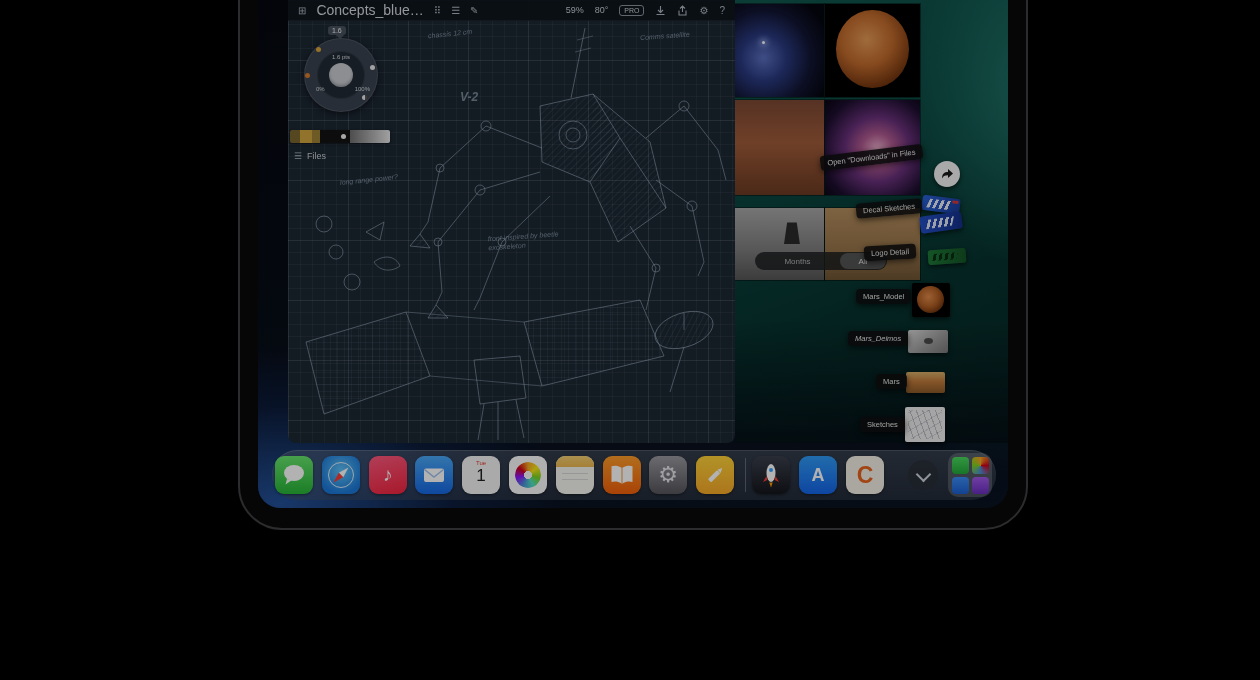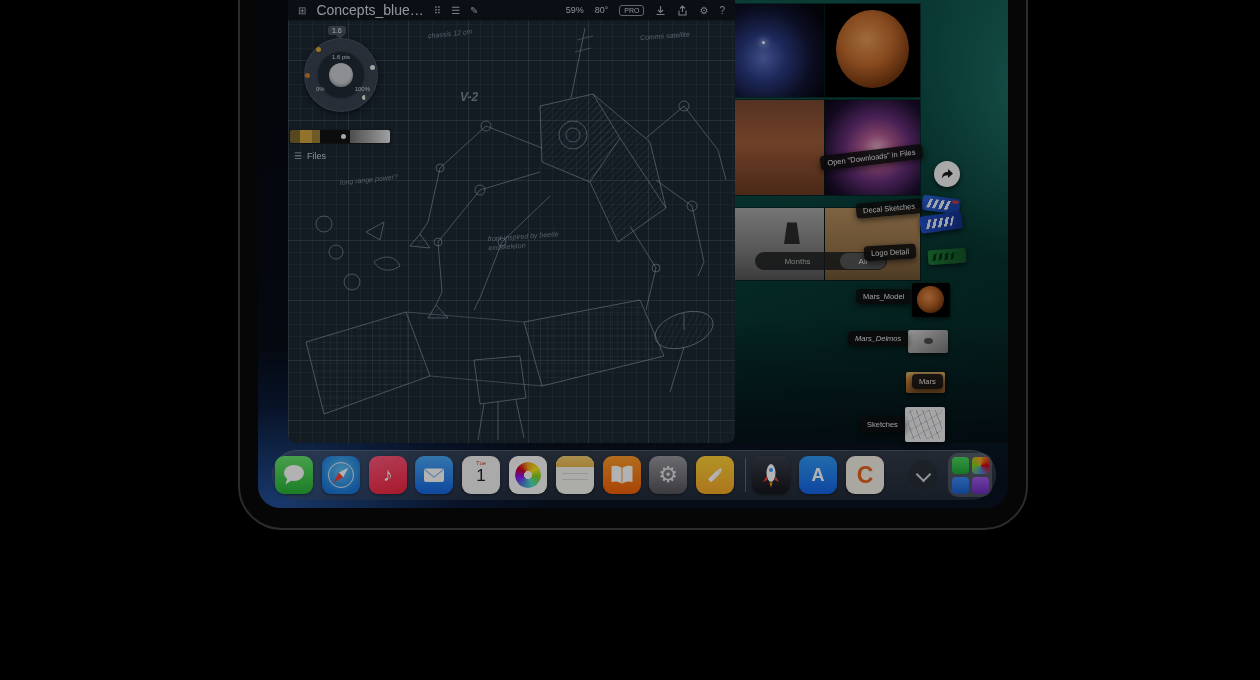--- a/index.html
+++ b/index.html
@@ -111,21 +111,21 @@
     display:flex;align-items:center;justify-content:center;font-size:8px;color:#e8eaec;}
 
   
   .dragl{position:absolute;z-index:40;background:rgba(14,14,15,.9);color:#e2e2e2;font-size:7.5px;
     padding:3px 7px;border-radius:4px;white-space:nowrap;box-shadow:0 2px 6px rgba(0,0,0,.6);}
   .dl-open{left:562px;top:150px;transform:rotate(-7deg);}
   .dl-decal{left:598px;top:201px;transform:rotate(-5deg);}
   .dl-logo{left:606px;top:245px;transform:rotate(-3deg);}
   .dl-marsmodel{left:598px;top:289px;}
   .dl-deimos{left:590px;top:331px;font-style:italic;}
-  .dl-mars{left:618px;top:374px;margin-left:36px;}
+  .dl-mars{left:618px;top:374px;}
   .dl-assembly{left:602px;top:417px;}
 
   .fwd{position:absolute;left:676px;top:161px;width:26px;height:26px;border-radius:50%;background:#f2f2f2;
     z-index:41;display:flex;align-items:center;justify-content:center;box-shadow:0 2px 5px rgba(0,0,0,.6);}
 
   .thumb{position:absolute;z-index:39;box-shadow:0 2px 5px rgba(0,0,0,.6);border-radius:2px;}
   .th-decal1{left:664px;top:197px;width:38px;height:15px;transform:rotate(7deg);border-radius:3px;
     background:linear-gradient(100deg,#2a62d8 0%,#1b3f9e 100%);overflow:hidden;}
   .th-decal1 i{position:absolute;left:6px;top:3px;width:22px;height:9px;transform:skewX(-18deg);
     background:repeating-linear-gradient(90deg,#e8ecf5 0 3px, transparent 3px 6px);}

